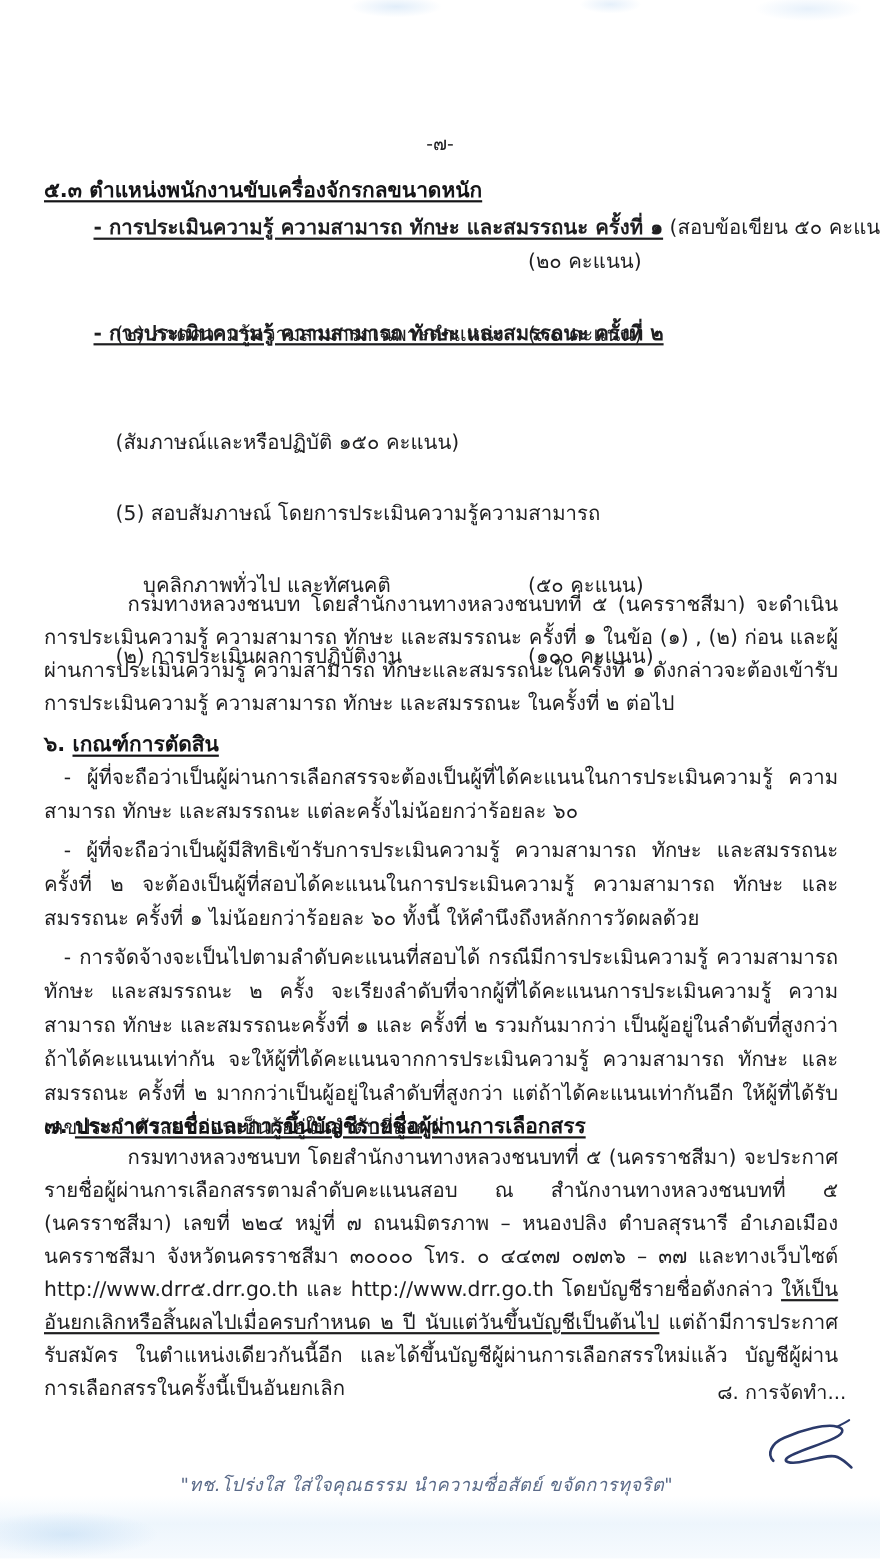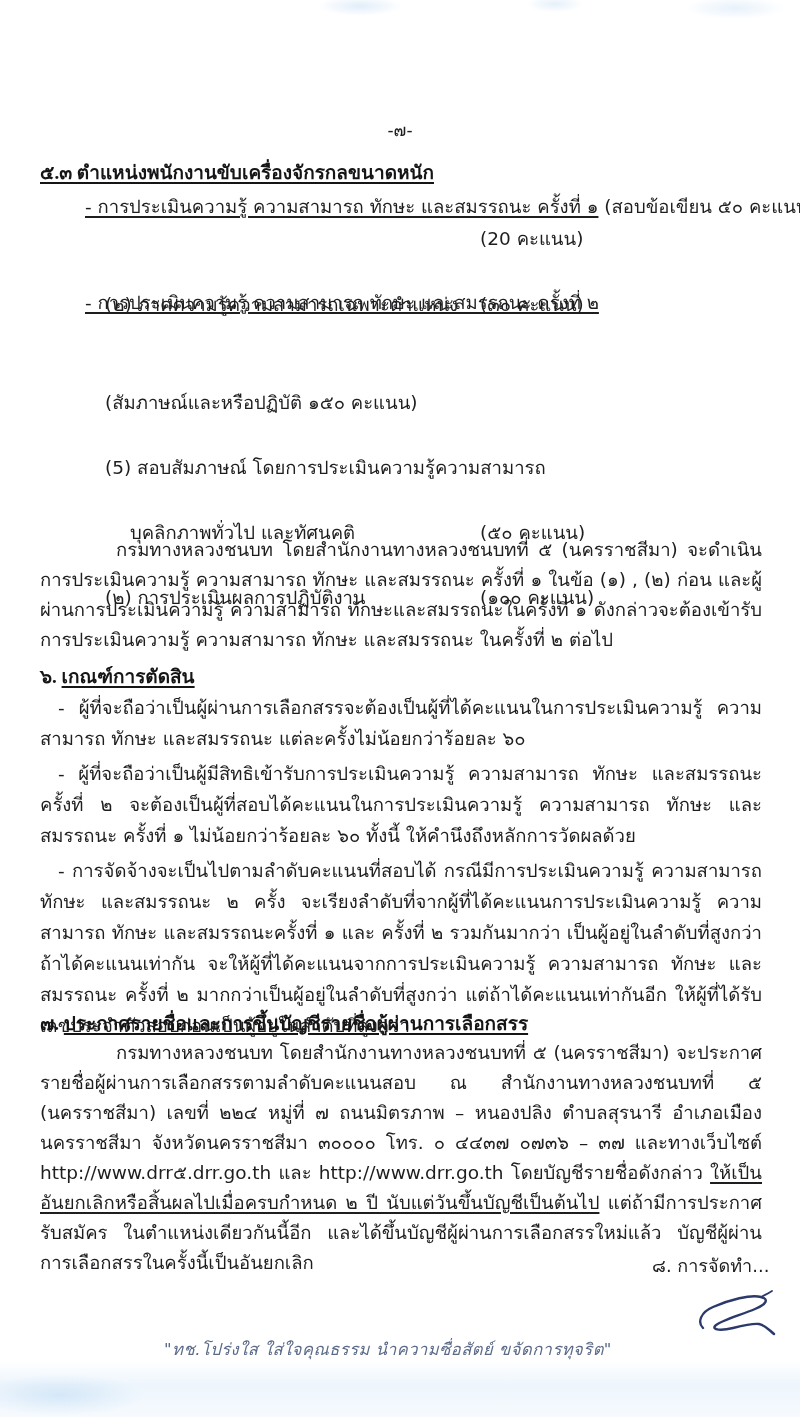--- a/index.html
+++ b/index.html
@@ -16,23 +16,23 @@
     content:""; position:absolute; inset:0; pointer-events:none;
     background:
       radial-gradient(ellipse 60px 14px at 360px 6px,  rgba(170,205,240,0.35), rgba(170,205,240,0) 70%),
       radial-gradient(ellipse 40px 12px at 555px 4px,  rgba(170,205,240,0.30), rgba(170,205,240,0) 70%),
       radial-gradient(ellipse 70px 16px at 735px 8px,  rgba(170,205,240,0.28), rgba(170,205,240,0) 70%),
       radial-gradient(ellipse 120px 30px at 60px 1395px, rgba(150,195,235,0.30), rgba(150,195,235,0) 70%),
       linear-gradient(180deg, rgba(255,255,255,0) 1360px, rgba(205,228,248,0.35) 1385px, rgba(215,233,250,0.22) 1417px);
   }
   .abs { position:absolute; }
   .blk { left:40px; width:722px; }
-  b, .bold { font-weight:normal; }
+  b, .bold { font-weight:bold; }
   .u  { text-decoration:underline; text-decoration-thickness:1.5px; text-underline-offset:3px; }
-  .heading { font-weight:bold; font-size:19px; color:#151517;font-family:Liberation Serif, serif; }
+  .heading { font-weight:bold; font-size:19px; color:#151517; }
   .row { position:relative; height:33px; line-height:33px; white-space:nowrap; }
   .row .score { position:absolute; left:440px; }
   .para { line-height:31px; text-align:justify; }
   .indent { text-indent:76px; }
   .bullets .para { text-indent:18px; margin:0 0 2px 0; }
   .motto {
     width:800px; text-align:center; font-style:italic;
     color:#5a6a88; font-size:16.5px; letter-spacing:0.5px;
   }
   .contsheet { color:#1e1e20; }
@@ -47,21 +47,21 @@
 
   <div class="abs blk heading" style="top:157px;">
     <span class="u">๕.๓ ตำแหน่งพนักงานขับเครื่องจักรกลขนาดหนัก</span>
   </div>
 
   <div class="abs blk" style="top:192px; padding-left:45px; white-space:nowrap;">
     <span class="bold u">- การประเมินความรู้ ความสามารถ ทักษะ และสมรรถนะ ครั้งที่ ๑</span><span> (สอบข้อเขียน  ๕๐ คะแนน)</span>
   </div>
 
   <div class="abs blk row" style="top:222px; padding-left:65px;">
-    <span class="score">(20 คะแนน)</span>
+    <span class="score">(๒๐ คะแนน)</span>
   </div>
   <div class="abs blk row" style="top:255px; padding-left:65px;">
     <span>(๒)  ภาคความรู้ความสามารถเฉพาะตำแหน่ง</span>
     <span class="score">(๓๐ คะแนน)</span>
   </div>
 
   <div class="abs blk" style="top:288px; padding-left:45px; white-space:nowrap;">
     <span class="bold u">- การประเมินความรู้ ความสามารถ ทักษะ และสมรรถนะ ครั้งที่ ๒</span>
   </div>
 

